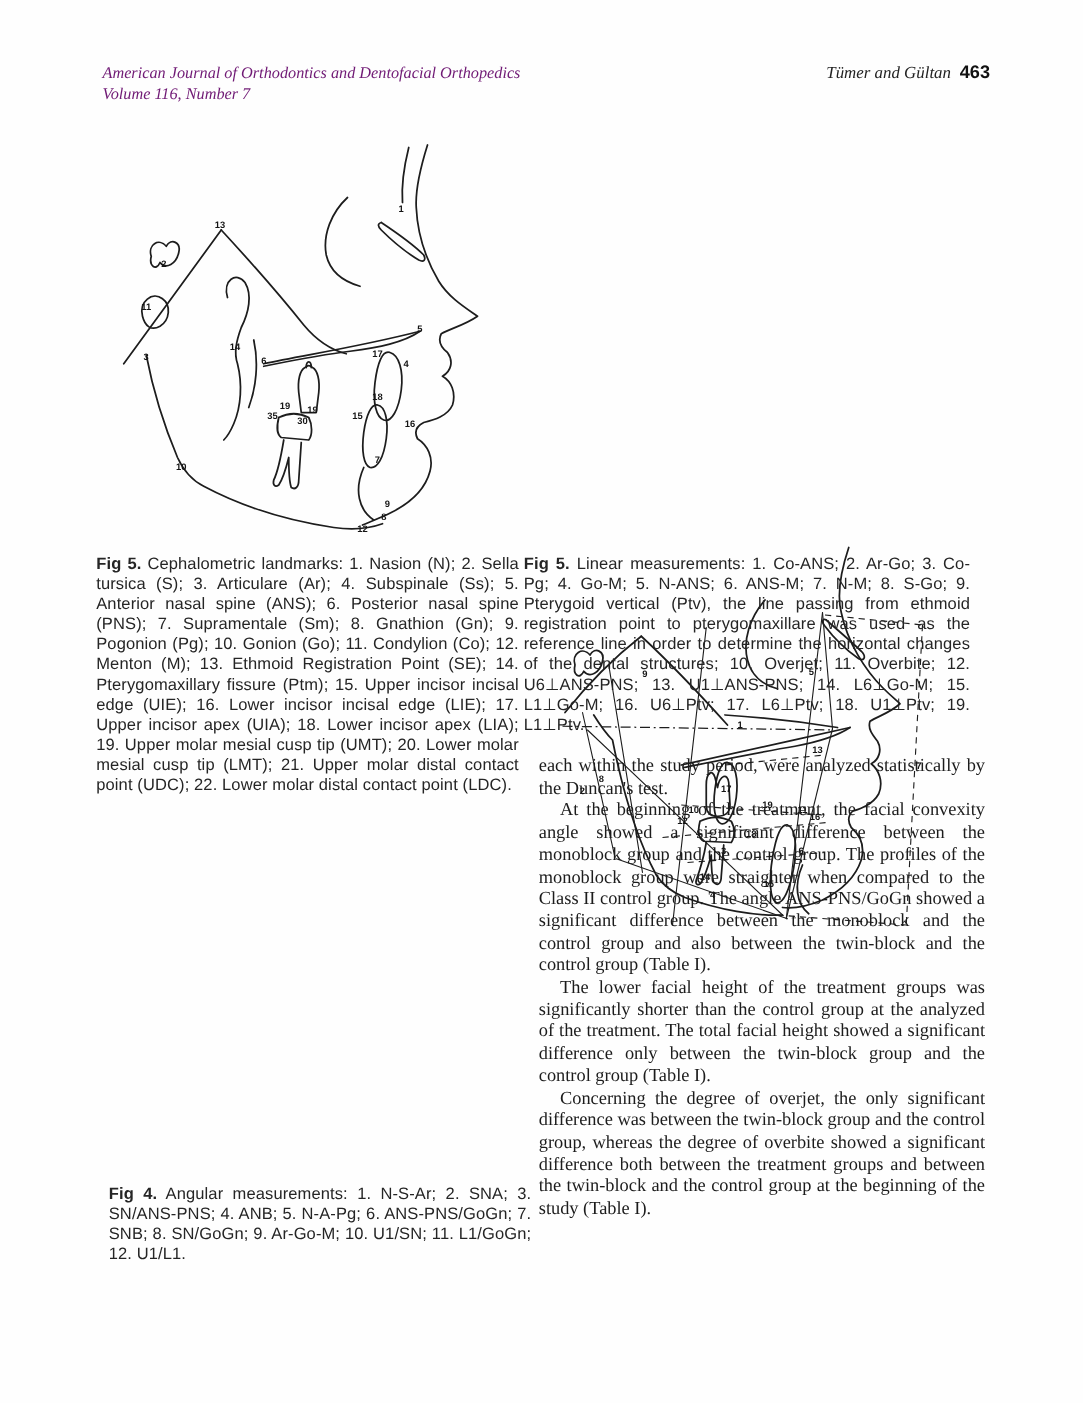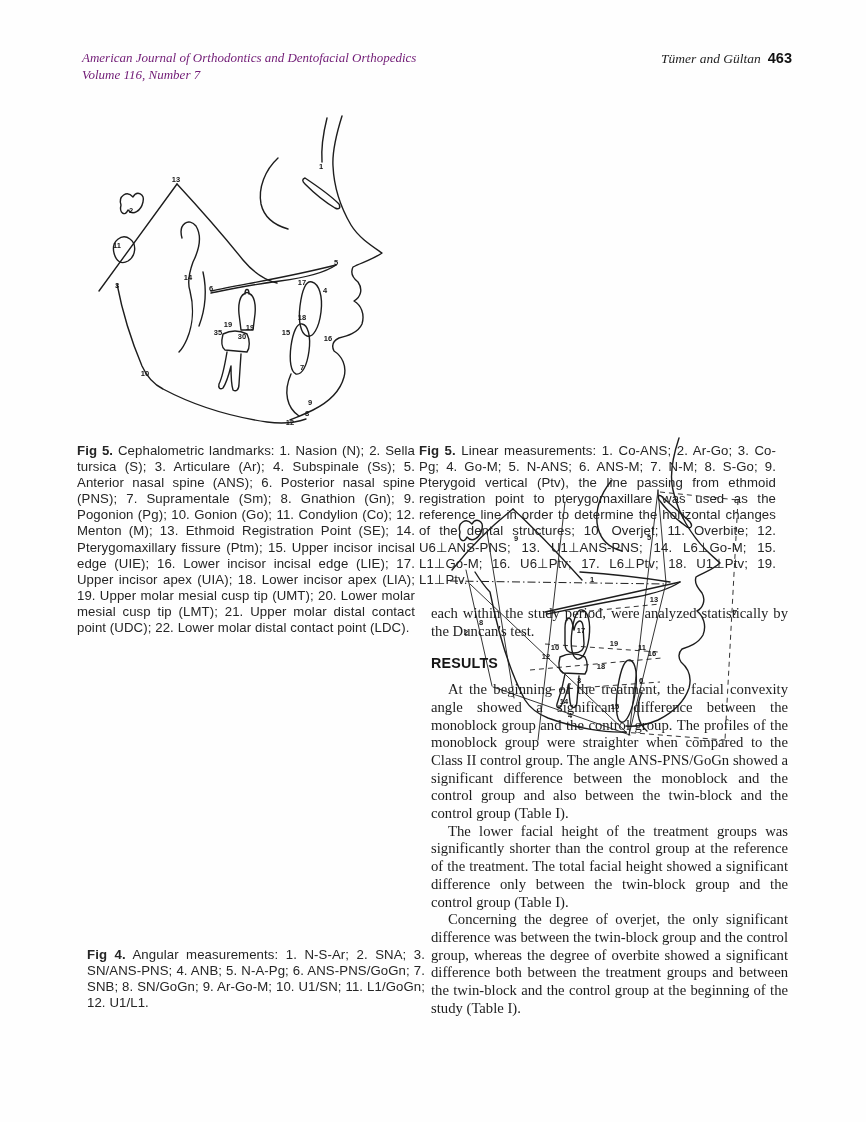--- a/index.html
+++ b/index.html
@@ -201,19 +201,18 @@
     <span>Linear measurements: 1. Co-ANS; 2. Ar-Go; 3. Co-Pg; 4. Go-M; 5. N-ANS; 6. ANS-M; 7. N-M; 8. S-Go; 9. Pterygoid vertical (Ptv), the line passing from ethmoid registration point to pterygomaxillare was used as the reference line in order to determine the horizontal changes of the dental structures; 10. Overjet; 11. Overbite; 12. U6⊥ANS-PNS; 13. U1⊥ANS-PNS; 14. L6⊥Go-M; 15. L1⊥Go-M; 16. U6⊥Ptv; 17. L6⊥Ptv; 18. U1⊥Ptv; 19. L1⊥Ptv.</span>
   </p>
 
   <p class="block caption" style="left:87px; top:947px; width:338px;">
     <b>Fig 4.</b>
     <span>Angular measurements: 1. N-S-Ar; 2. SNA; 3. SN/ANS-PNS; 4. ANB; 5. N-A-Pg; 6. ANS-PNS/GoGn; 7. SNB; 8. SN/GoGn; 9. Ar-Go-M; 10. U1/SN; 11. L1/GoGn; 12. U1/L1.</span>
   </p>
 
   <div class="block bodytext" style="left:431px; top:605px; width:357px;">
     <p>each within the study period, were analyzed statistically by the Duncan's test.</p>
-    <h2 class="results-heading">RESULTS</h2>
     <p class="indent">At the beginning of the treatment, the facial convexity angle showed a significant difference between the monoblock group and the control group. The profiles of the monoblock group were straighter when compared to the Class II control group. The angle ANS-PNS/GoGn showed a significant difference between the monoblock and the control group and also between the twin-block and the control group (Table I).</p>
-    <p class="indent">The lower facial height of the treatment groups was significantly shorter than the control group at the reference of the treatment. The total facial height showed a significant difference only between the twin-block group and the control group (Table I).</p>
+    <p class="indent">The lower facial height of the treatment groups was significantly shorter than the control group at the analyzed of the treatment. The total facial height showed a significant difference only between the twin-block group and the control group (Table I).</p>
     <p class="indent">Concerning the degree of overjet, the only significant difference was between the twin-block group and the control group, whereas the degree of overbite showed a significant difference both between the treatment groups and between the twin-block and the control group at the beginning of the study (Table I).</p>
   </div>
 
 </div>
 
 </body></html>

